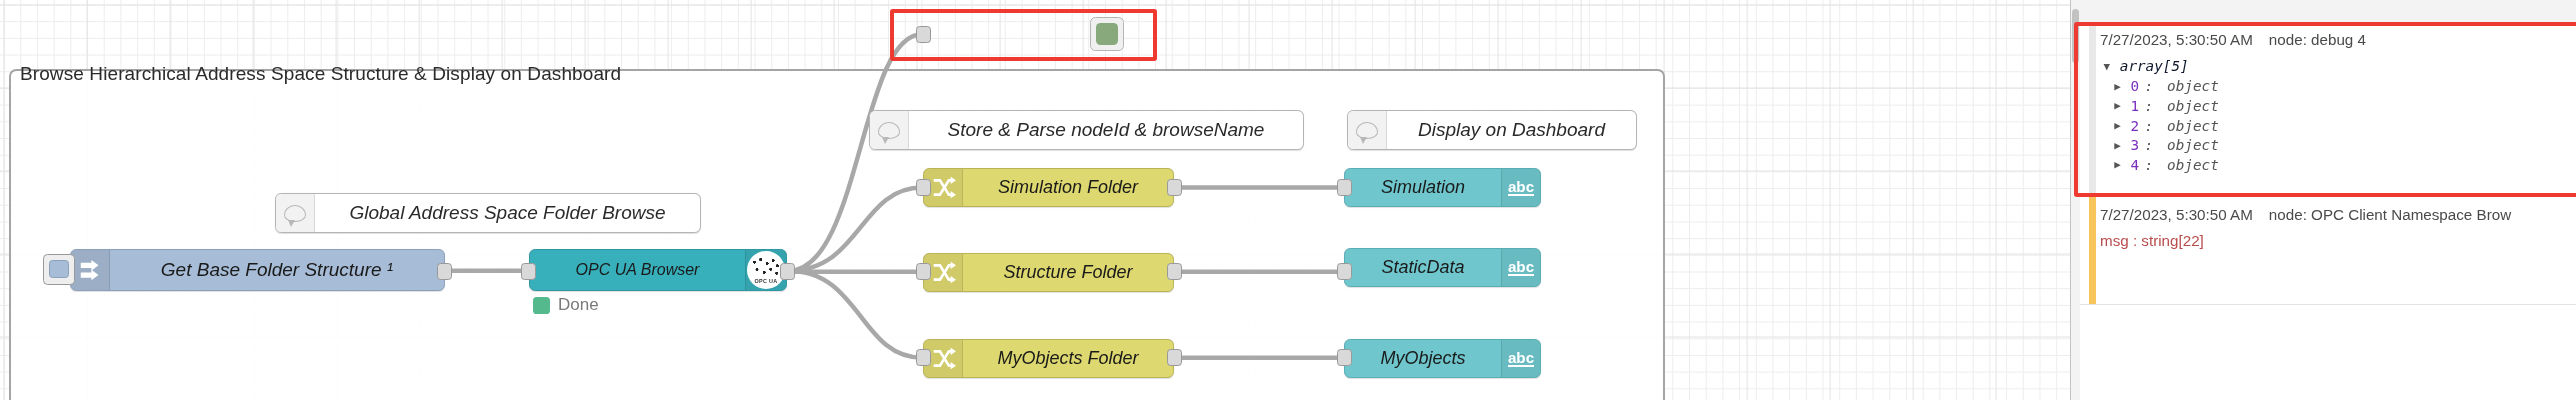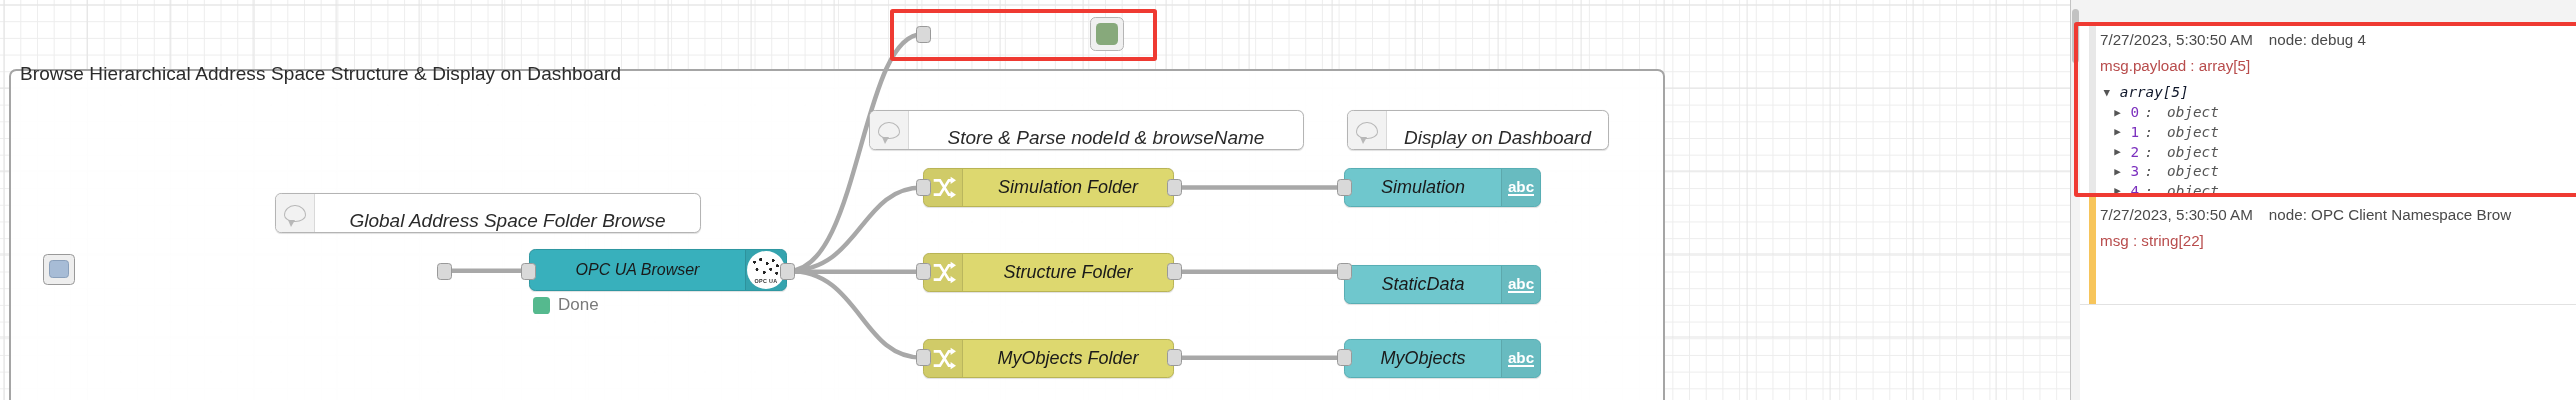--- a/index.html
+++ b/index.html
@@ -151,38 +151,38 @@
     background: #6fc7cd; border-color: #58aeb4;
   }
   .ui-node .label { font-size: 18px; }
   .abc {
     font-style: normal; font-weight: bold; font-size: 15.2px; color: #fff;
     border-bottom: 2.7px solid #fff; line-height: 1.05;
   }
 
   .comment-node {
     height: 40px;
-    background: #fff; border-color: #b4b4b4; align-items: flex-end;
+    background: #fff; border-color: #b4b4b4;
   }
   .comment-node .label { color: #2a2a2a; }
   .comment-node .icon-box { background: #f2f2f2; }
   .bubble {
     width: 21.5px; height: 17px;
     border: 1.8px solid #b8b8b8; border-radius: 50% 50% 50% 50%/60% 60% 40% 40%;
     position: relative;
   }
   .bubble:after {
     content: ""; position: absolute; left: 2.7px; bottom: -6.3px;
     width: 0; height: 0;
     border-left: 3.6px solid transparent; border-right: 4.5px solid transparent;
     border-top: 7.2px solid #b8b8b8;
   }
   #comment-global { left: 275px; top: 193px; width: 426px; }
   #comment-store  { left: 869px;  top: 110px; width: 435px; }
-  #comment-dash   { left: 1347px; top: 110px; width: 262px; }
+  #comment-dash   { left: 1347px; top: 110px; width: 290px; }
 
   
   .hl { position: absolute; border: 4.5px solid #ef3a32; border-radius: 2.7px; z-index: 20; pointer-events: none; }
   #hl-debug-node  { left: 890px;  top: 9px;  width: 267px; height: 52px; }
   #hl-debug-panel { left: 2074px; top: 22.4px;  width: 1102px; height: 175px; }
 
   
   #sidebar {
     position: absolute; left: 2070px; top: 0;
     width: 558px; height: 401px;
@@ -251,20 +251,29 @@
 
         <path d="M 1311,209 L 1499,209"></path>
         <path d="M 1311,303 L 1499,303"></path>
         <path d="M 1311,399 L 1499,399"></path>
       </g>
     </svg>
 
     <div id="inject-btn">
       <i></i>
     </div>
+    <div class="node" id="node-inject">
+      <div class="icon-box left">
+        <svg width="23" height="21.5" viewBox="0 0 26 24">
+          <path d="M2 4 h12 v-3 l8 6 -8 6 v-3 H2 z" fill="#fff"></path>
+          <path d="M2 15 h12 v-3 l8 6 -8 6 v-3 H2 z" fill="#fff"></path>
+        </svg>
+      </div>
+      <div class="label">Get Base Folder Structure ¹</div>
+    </div>
     <div class="port" style="left:437px;top:263px;"></div>
 
     <div class="port" style="left:521px;top:263px;"></div>
     <div class="node" id="node-opcua">
       <div class="label">OPC UA Browser</div>
       <div class="icon-box right" style="width:41px;background:rgba(0,0,0,.07);">
         <div id="opc-logo">
           <div class="dots"></div>
           <div class="txt">OPC UA</div>
         </div>
@@ -325,21 +334,21 @@
 
     <div class="port" style="left:1337px;top:179px;"></div>
     <div class="node ui-node" style="top:168px;">
       <div class="label">Simulation</div>
       <div class="icon-box right">
           <span class="abc">abc</span>
         </div>
     </div>
 
     <div class="port" style="left:1337px;top:263px;"></div>
-    <div class="node ui-node" style="top:265px;justify-content:flex-end;">
+    <div class="node ui-node" style="top:248px;justify-content:flex-end;">
       <div class="label">StaticData</div>
       <div class="icon-box right">
           <span class="abc">abc</span>
         </div>
     </div>
 
     <div class="port" style="left:1337px;top:349px;"></div>
     <div class="node ui-node" style="top:339px;">
       <div class="label">MyObjects</div>
       <div class="icon-box right">
@@ -371,21 +380,20 @@
     <div id="sidebar-scrollcol">
       <div id="sidebar-thumb"></div>
     </div>
     <div id="sidebar-top-strip"></div>
 
     <div class="debug-msg" id="msg-1">
       <div class="accent"></div>
       <div class="dbg-head">
         <span>7/27/2023, 5:30:50 AM</span><span class="node-name">node: debug 4</span>
       </div>
-      <div class="dbg-topic">msg.payload : array[5]</div>
       <div class="dbg-tree">
         <div class="dbg-row root">
           <span class="tri">▼</span>
             <span class="k-root">array[5]</span>
         </div>
         <div class="dbg-row child">
           <span class="tri">▶</span>
             <span class="k-idx">0</span>
             <span class="k-type">:&nbsp;</span>
             <span class="k-type">object</span>

